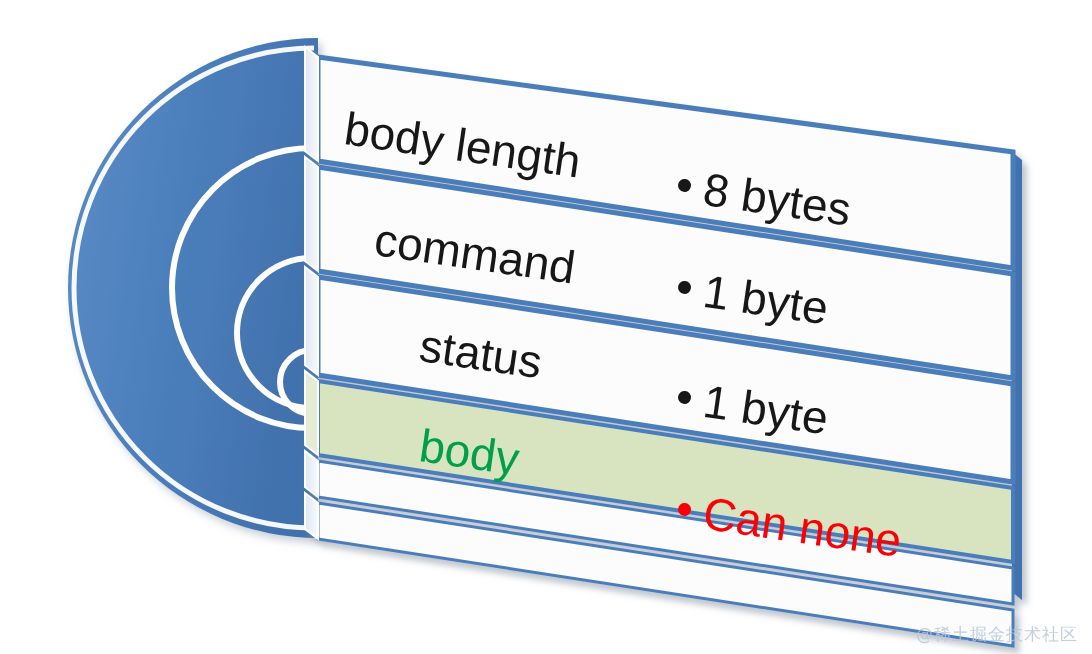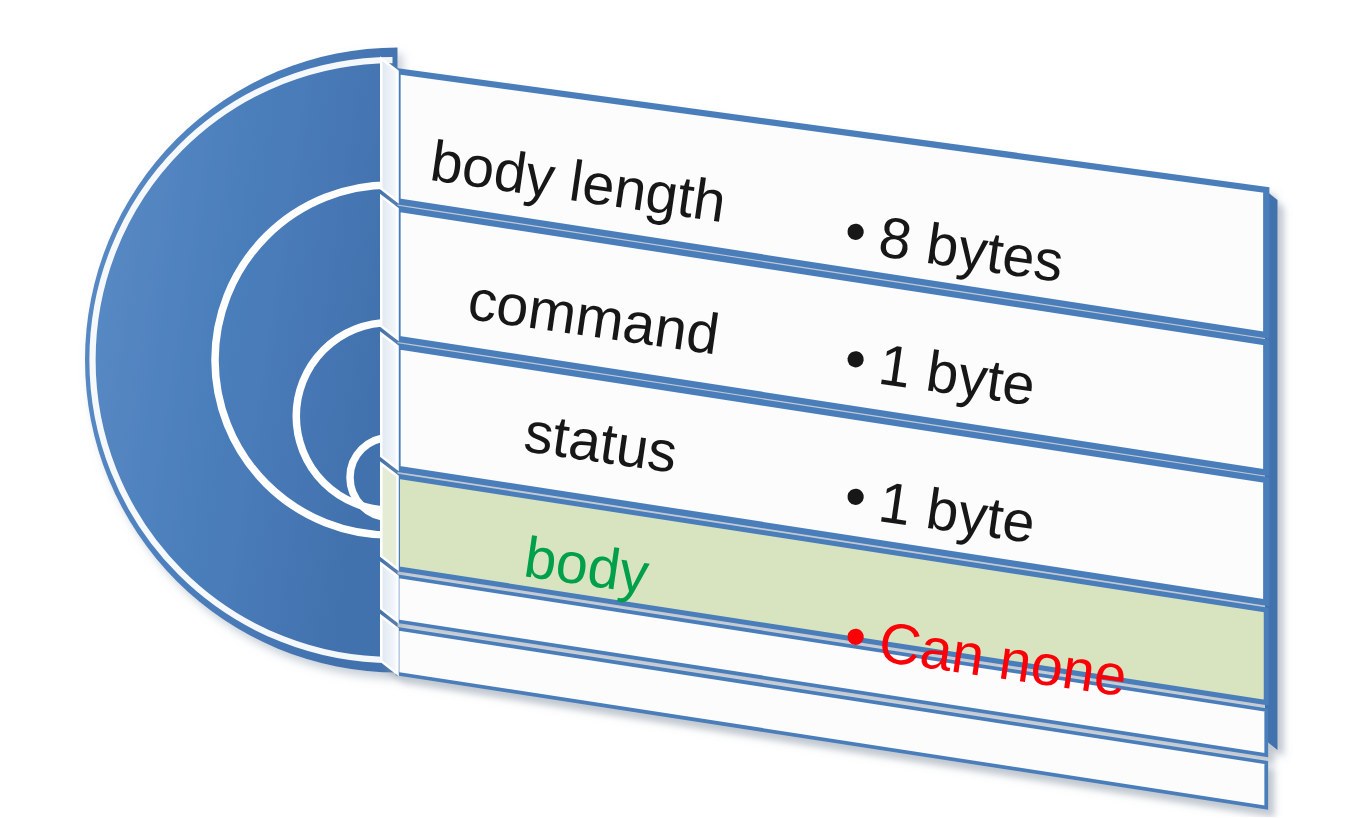--- a/index.html
+++ b/index.html
@@ -171,14 +171,15 @@
   </div>
 
   <div class="band-value" style="left:678px; top:370px; transform: rotate(8.2deg); font-size:46px;">
     <span class="bullet-dot"></span><span>1 byte</span>
   </div>
 
   <div class="band-value red" style="left:678px; top:482px; transform: rotate(8.2deg); font-size:46px;">
     <span class="bullet-dot red-dot"></span><span>Can  none</span>
   </div>
 
+  <div id="watermark">@稀土掘金技术社区</div>
 
 </div>
 
 </body></html>

